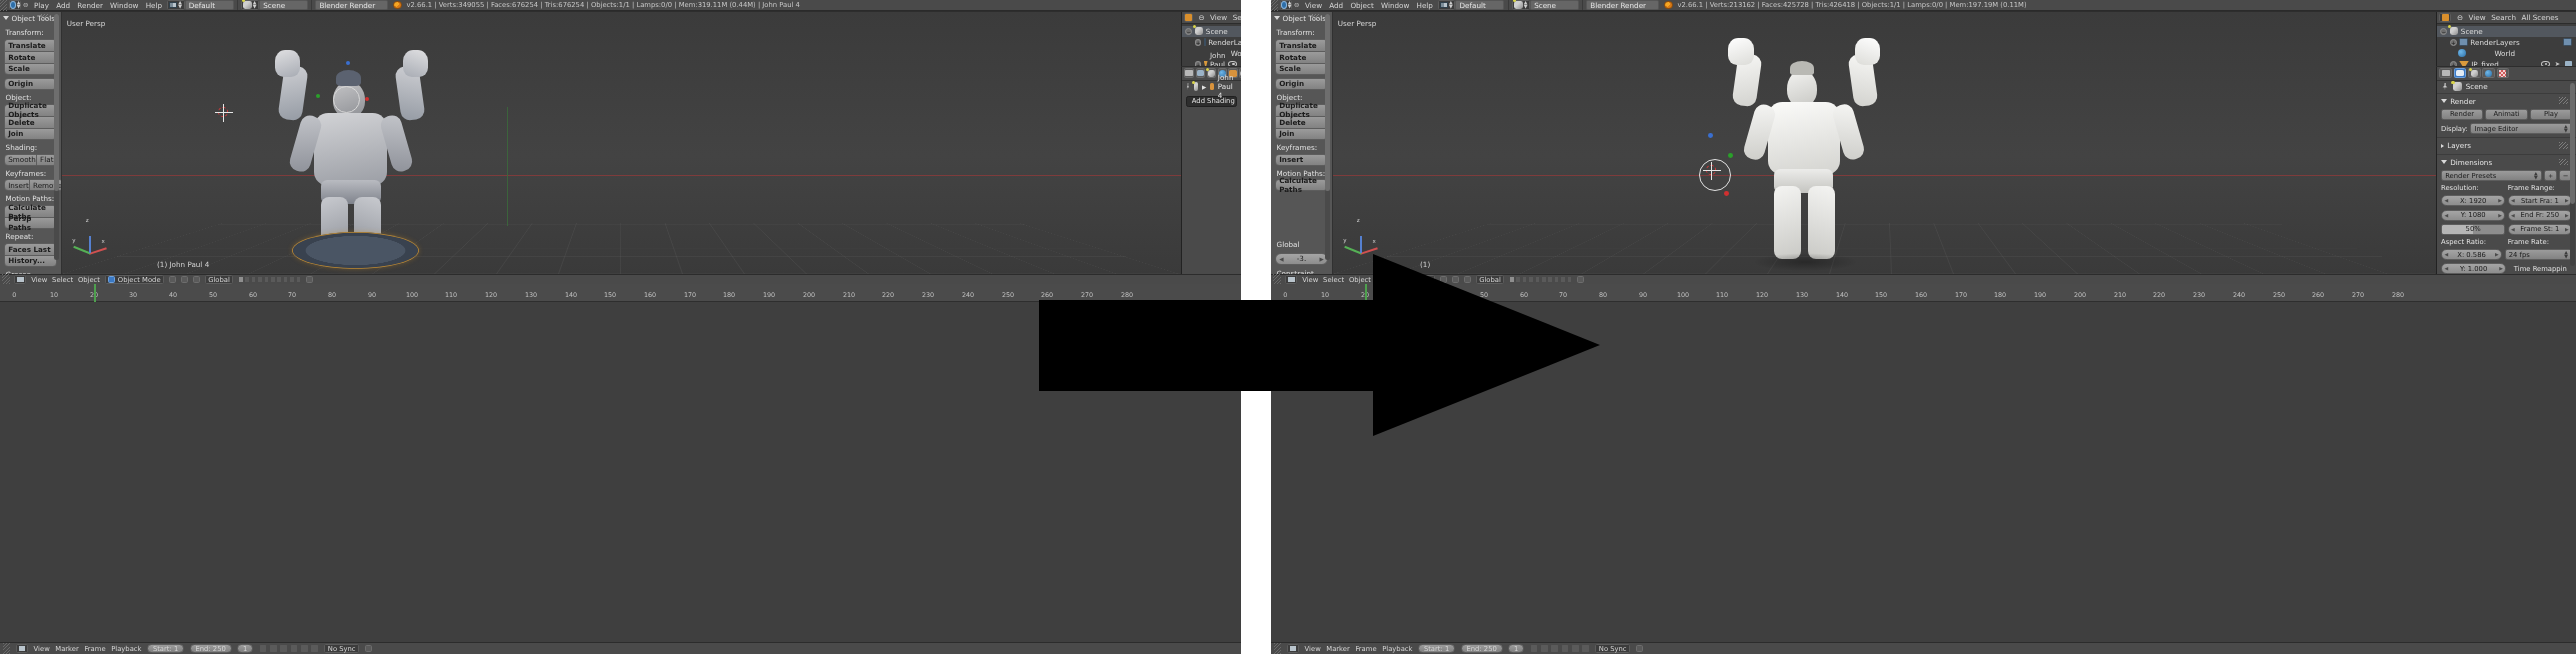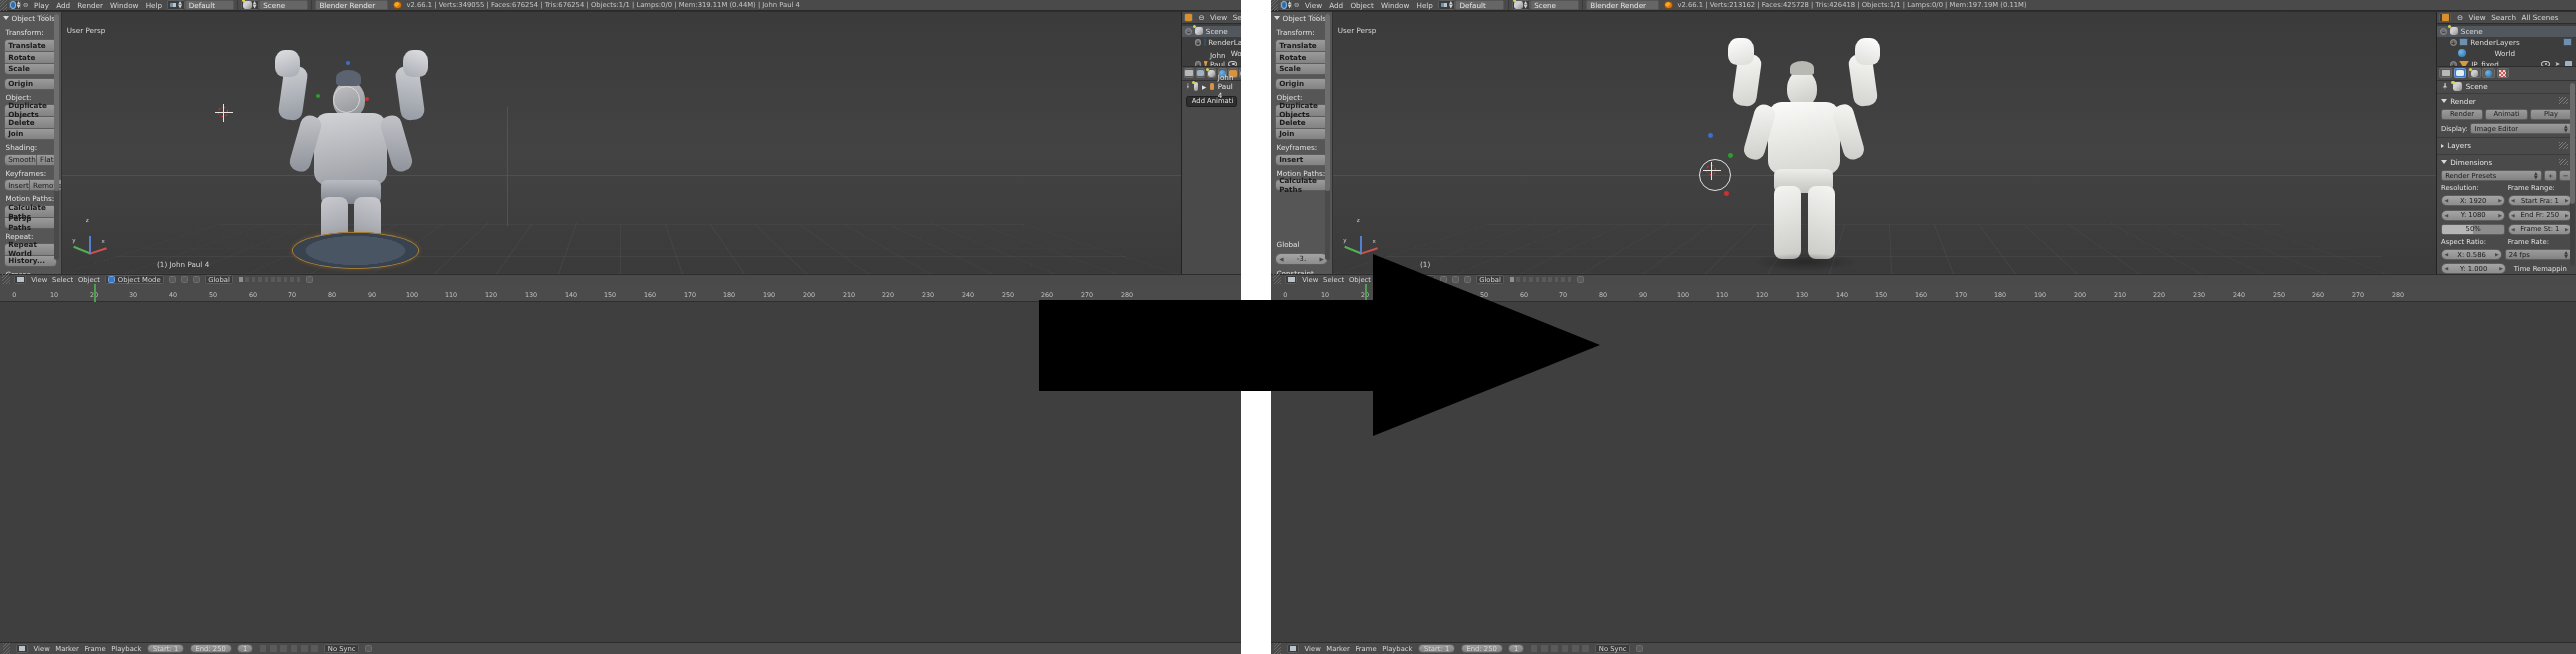--- a/index.html
+++ b/index.html
@@ -35,21 +35,21 @@
       padding:0 3.2px; color:#e6e6e6; font-size:7.2px; display:flex; align-items:center; min-width:49px;}
   .ih-sep { width:0.8px;height:9.5px;background:#3a3a3a;margin:0 3.2px;}
   .ih-stats { font-size:6.8px; color:#c7c7c7; margin-left:4.8px; white-space:nowrap; }
   .ih-blender-icon { width:8.7px;height:8.7px;margin-left:4.8px;border-radius:50%;
       background:radial-gradient(circle at 35% 35%, #f5a623 0 40%, #d97b16 41% 100%);
       border:0.8px solid #8c4c0b; }
 
   
   .viewport { position:absolute; background:
       linear-gradient(180deg,#3b3b3b 0%,#434343 55%,#3a3a3a 100%); overflow:hidden; }
-  .vp-label { position:absolute; top:14px; left:4.8px; font-size:7.2px; color:#d8d8d8; }
+  .vp-label { position:absolute; top:7px; left:4.8px; font-size:7.2px; color:#d8d8d8; }
   .vp-objname { position:absolute; bottom:4.8px; left:95px; font-size:7.2px; color:#d2d2d2; }
   .vp-objname2 { position:absolute; bottom:4.8px; left:87px; font-size:7.2px; color:#d2d2d2; }
 
   .grid { position:absolute; left:0; right:0; bottom:0; height:58%;
       background-image:
         repeating-linear-gradient(90deg, rgba(255,255,255,.055) 0 0.8px, transparent 0.8px 62px),
         repeating-linear-gradient(0deg, rgba(255,255,255,.055) 0 0.8px, transparent 0.8px 20.7px);
       transform:perspective(334px) rotateX(62deg); transform-origin:center bottom; opacity:.85;}
   .axis-x { position:absolute; height:0.8px; background:#8a3b3b; opacity:.85;}
   .axis-y { position:absolute; height:0.8px; background:#3b6a3b; opacity:.85;}
@@ -322,21 +322,21 @@
       </div>
 
       <div class="sec-label">Motion Paths:</div>
       <div class="stack">
         <div class="bt first">Calculate Paths</div>
         <div class="bt last">Persp Paths</div>
       </div>
 
       <div class="sec-label">Repeat:</div>
       <div class="stack">
-        <div class="bt first">Repeat World</div>
+        <div class="bt first">Faces Last</div>
         <div class="bt last">History...</div>
       </div>
 
       <div class="sec-label">Grease Pencil:</div>
       <div class="btn-row">
         <div class="bt lhalf">Draw</div>
         <div class="bt rhalf">Line</div>
       </div>
 
       <div class="shelf-scroll">
@@ -404,21 +404,21 @@
         </div>
 
       </div>
       <div class="pr-ctx">
         <span class="pin"></span>
         <span class="ic ic-scene"></span>
         <span style="font-size:5.6px">▶</span>
         <span style="width:7.2px;height:7.2px;background:#d9933c;border-radius:1.6px;display:inline-block"></span>
         <span>John Paul 4</span>
       </div>
-      <div class="modifier-btn">Add Animati</div>
+      <div class="modifier-btn">Add Shading</div>
     </div>
 
     <div class="vp-footer" style="left:0; top:274px; width:1241px;">
       <div class="ih-grip"></div>
       <span class="ol-icbox">
         <span style="width:6.4px;height:5.6px;background:#b9c4cc;display:block"></span>
       </span>
       <span>View</span>
       <span>Select</span>
       <span>Object</span>

